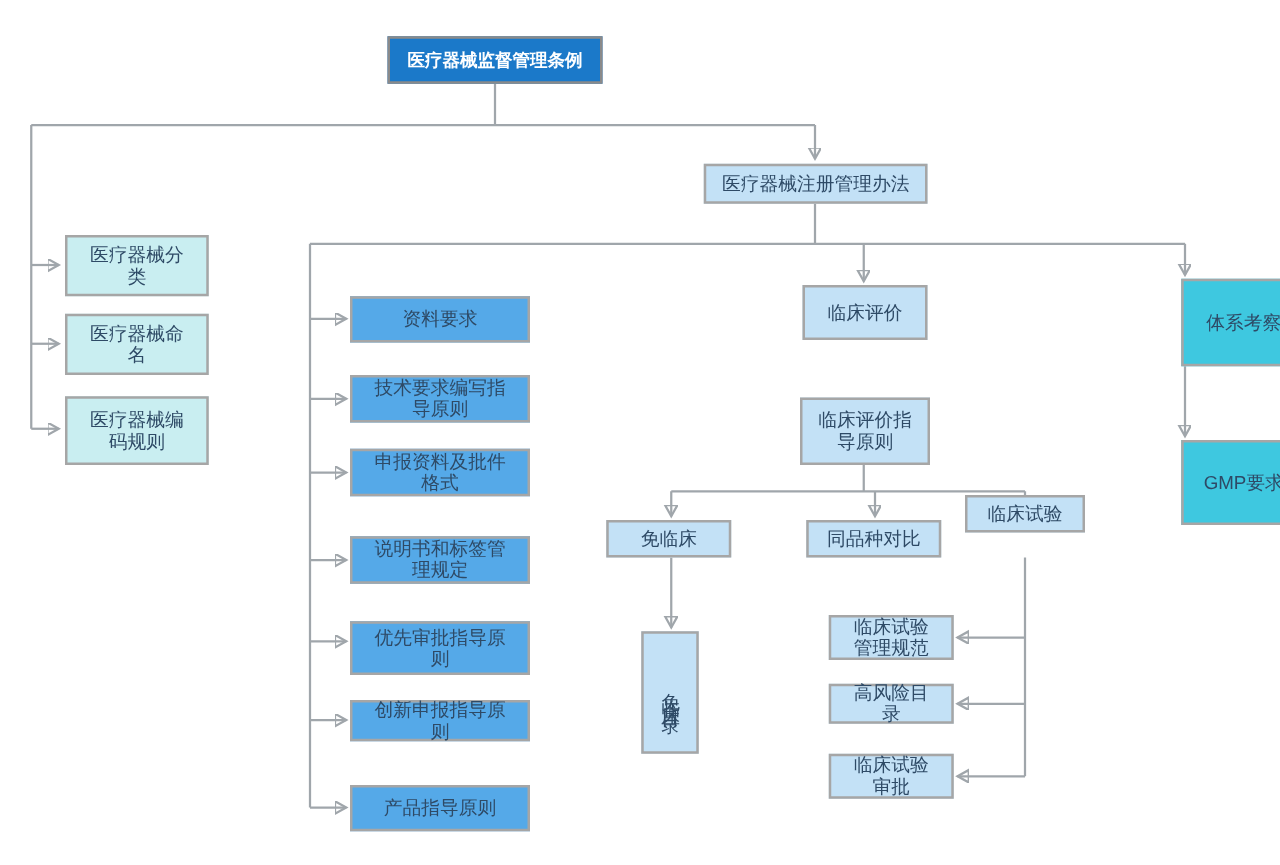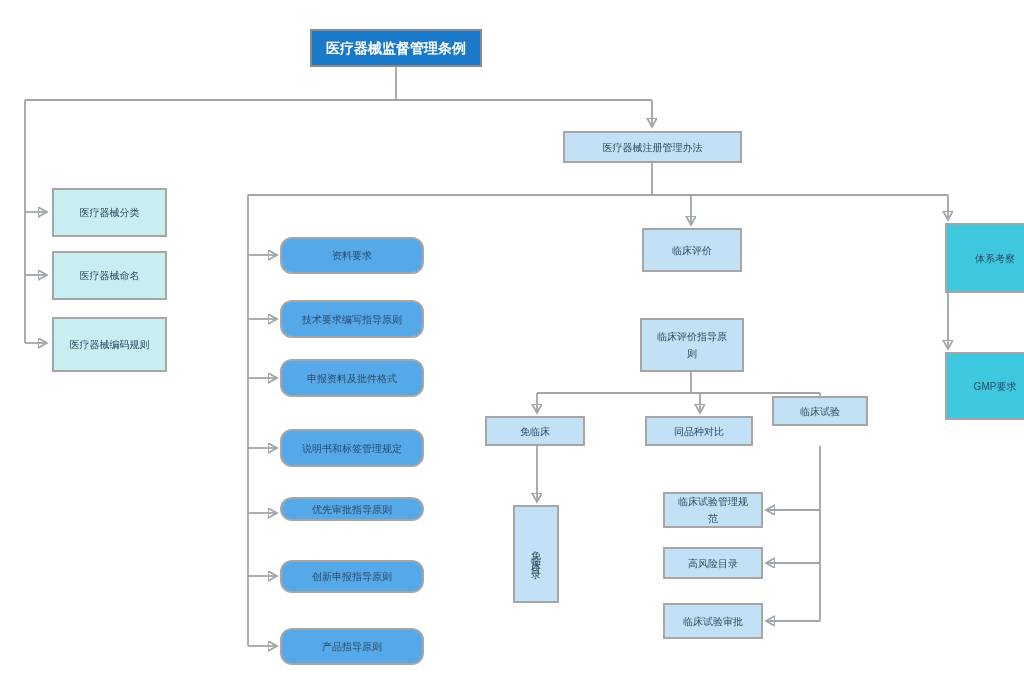--- a/index.html
+++ b/index.html
@@ -12,28 +12,28 @@
   body{
     width:1024px;height:692px;background:#ffffff;overflow:hidden;
     font-family:"Liberation Sans","DejaVu Sans",sans-serif;
   }
   .canvas{position:relative;width:1024px;height:692px;}
   .wires{position:absolute;left:0;top:0;width:1024px;height:692px;}
   .wires path{fill:none;stroke:var(--connector);stroke-width:1.8px;}
   .node{
     position:absolute;box-sizing:border-box;border:2px solid var(--border);
     display:flex;align-items:center;justify-content:center;text-align:center;
-    color:var(--node_text);font-size:10px;line-height:17px;
+    color:var(--node_text);font-size:15px;line-height:17px;
   }
   .root{
     background:var(--root_fill);color:var(--root_text);
     font-size:14px;font-weight:bold;border-color:#8a8a8a;padding:2px 6px;text-align:center;
   }
   .lblue{background:var(--light_blue_fill);padding:2px 12px;}
-  .mblue{background:var(--medium_blue_fill);padding:2px 15px;border-radius:12px;}
+  .mblue{background:var(--medium_blue_fill);padding:2px 15px;}
   .pcyan{background:var(--pale_cyan_fill);padding:2px 13px;}
   .cyan{background:var(--cyan_fill);padding:2px 10px;margin-left:47px;}
   .vtext{writing-mode:vertical-rl;letter-spacing:5px;padding:6px 2px;}
 </style>
 </head>
 <body>
 
 <div class="canvas">
 
   <svg class="wires" viewBox="0 0 1024 692" xmlns="http://www.w3.org/2000/svg">
@@ -85,21 +85,21 @@
   <div class="node lblue" style="left:563px;top:131px;width:179px;height:32px">医疗器械注册管理办法</div>
 
   <div class="node pcyan" style="left:52px;top:188px;width:115px;height:49px">医疗器械分类</div>
   <div class="node pcyan" style="left:52px;top:251px;width:115px;height:49px">医疗器械命名</div>
   <div class="node pcyan" style="left:52px;top:317px;width:115px;height:55px">医疗器械编码规则</div>
 
   <div class="node mblue" style="left:280px;top:237px;width:144px;height:37px">资料要求</div>
   <div class="node mblue" style="left:280px;top:300px;width:144px;height:38px">技术要求编写指导原则</div>
   <div class="node mblue" style="left:280px;top:359px;width:144px;height:38px">申报资料及批件格式</div>
   <div class="node mblue" style="left:280px;top:429px;width:144px;height:38px">说明书和标签管理规定</div>
-  <div class="node mblue" style="left:280px;top:497px;width:144px;height:24px">优先审批指导原则</div>
+  <div class="node mblue" style="left:280px;top:497px;width:144px;height:43px">优先审批指导原则</div>
   <div class="node mblue" style="left:280px;top:560px;width:144px;height:33px">创新申报指导原则</div>
   <div class="node mblue" style="left:280px;top:628px;width:144px;height:37px">产品指导原则</div>
 
   <div class="node lblue" style="left:642px;top:228px;width:100px;height:44px">临床评价</div>
   <div class="node lblue" style="left:640px;top:318px;width:104px;height:54px">临床评价指导原则</div>
 
   <div class="node lblue" style="left:485px;top:416px;width:100px;height:30px">免临床</div>
   <div class="node lblue" style="left:645px;top:416px;width:108px;height:30px">同品种对比</div>
   <div class="node lblue" style="left:772px;top:396px;width:96px;height:30px">临床试验</div>
 

